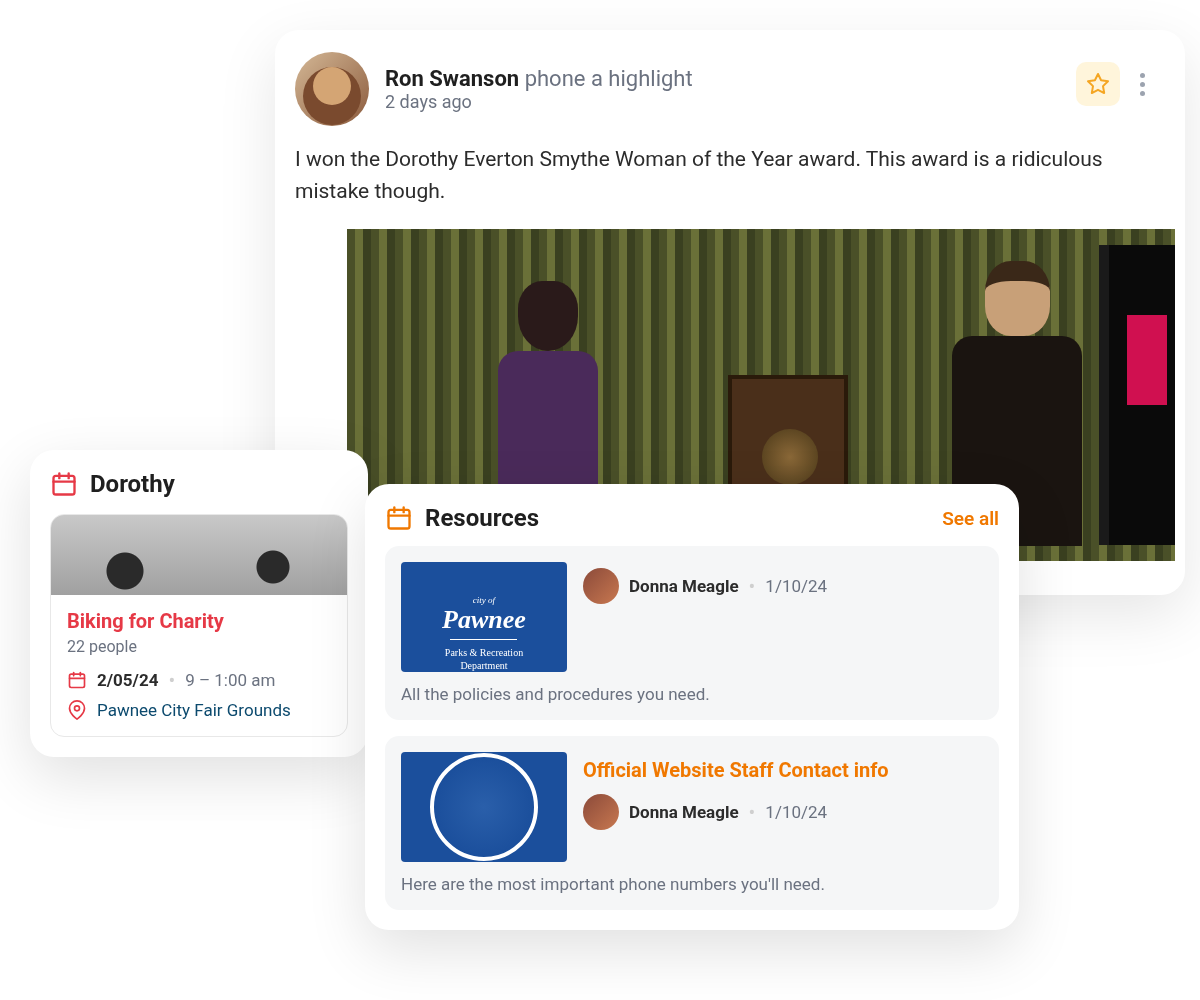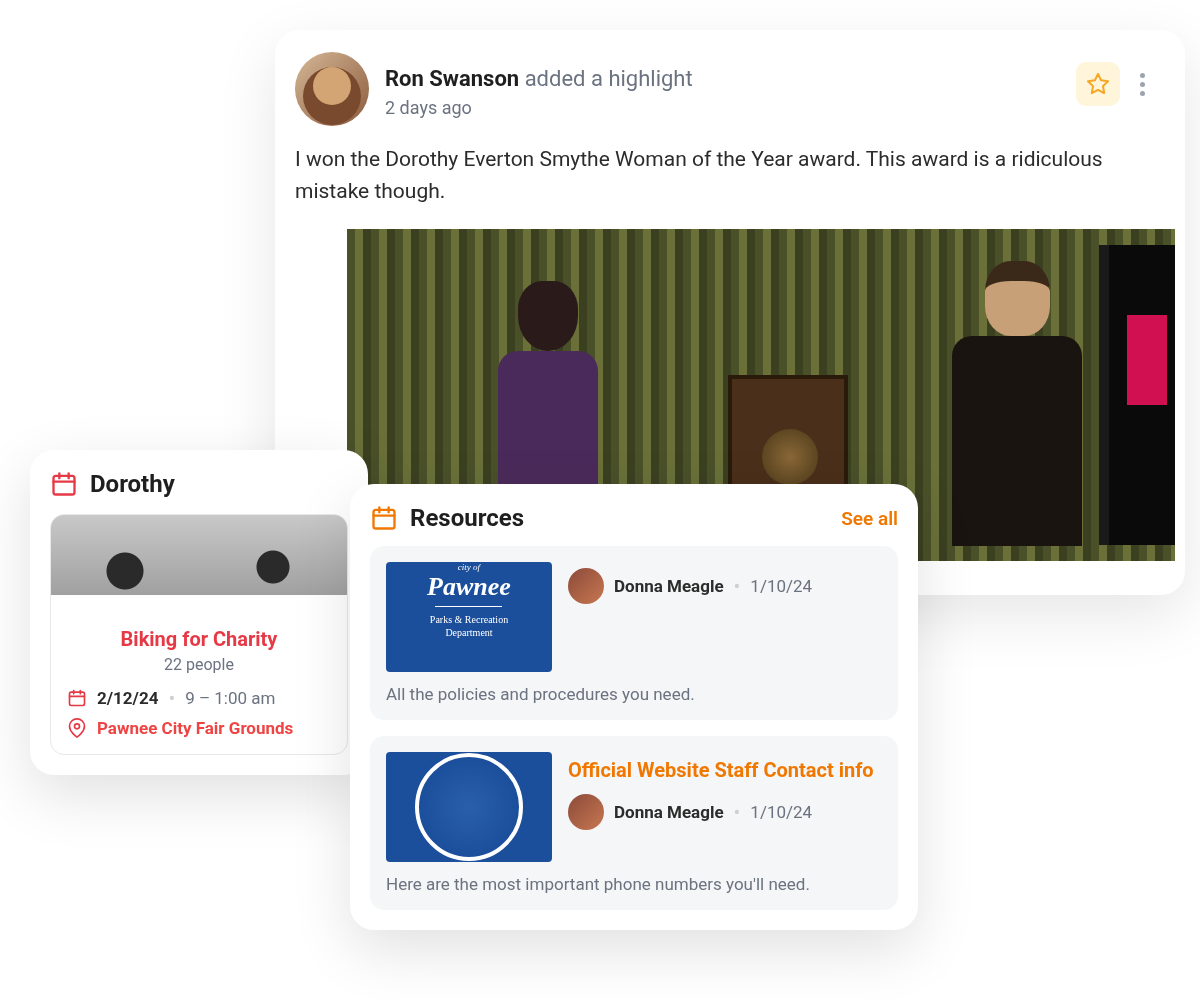--- a/index.html
+++ b/index.html
@@ -53,21 +53,20 @@
   font-size: 22px;
   color: #6b7280;
 }
 .post-author {
   font-weight: 700;
   color: #1f1f1f;
 }
 .post-time {
   font-size: 18px;
   color: #6b7280;
-  margin-top: 6px;
 }
 .post-actions {
   display: flex;
   align-items: center;
   gap: 14px;
   margin-top: 10px;
 }
 .star-btn {
   width: 44px;
   height: 44px;
@@ -223,21 +222,21 @@
 }
 .event-thumb::before {
   content: "";
   position: absolute;
   inset: 0;
   background:
     radial-gradient(circle at 25% 70%, #2a2a2a 0 18px, transparent 19px),
     radial-gradient(circle at 25% 70%, transparent 0 12px, #555 13px 14px, transparent 15px),
     radial-gradient(circle at 75% 65%, #2a2a2a 0 16px, transparent 17px);
 }
-.event-body { padding: 32px 16px 16px; text-align: center; }
+.event-body { padding: 14px 16px 16px; }
 .event-title {
   font-size: 20px;
   font-weight: 700;
   color: #e63946;
   margin-bottom: 4px;
 }
 .event-people {
   font-size: 16px;
   color: #6b7280;
   margin-bottom: 14px;
@@ -246,29 +245,29 @@
   display: flex;
   align-items: center;
   gap: 10px;
   font-size: 17px;
   margin-bottom: 10px;
 }
 .event-row:last-child { margin-bottom: 0; }
 .event-date { font-weight: 700; color: #2c2c2c; }
 .event-sep { color: #cfcfcf; font-size: 20px; line-height: 1; }
 .event-time { color: #6b7280; }
-.event-loc { font-weight: 700; color: #ef4444; }
+.event-loc { font-weight: 400; color: #0c4a6e; }
 .small-icon { width: 20px; height: 20px; flex-shrink: 0; }
 
 
 .resources-card {
   position: absolute;
   top: 484px;
-  left: 350px;
-  width: 568px;
+  left: 365px;
+  width: 654px;
   background: #ffffff;
   border-radius: 24px;
   box-shadow: 0 20px 60px rgba(0,0,0,0.12);
   padding: 20px;
   z-index: 6;
 }
 .res-heading {
   display: flex;
   align-items: center;
   margin-bottom: 14px;
@@ -297,21 +296,21 @@
   gap: 16px;
   margin-bottom: 12px;
 }
 .res-thumb {
   width: 166px;
   height: 110px;
   background: #1b4f9c;
   border-radius: 4px;
   flex-shrink: 0;
   display: flex;
-  align-items: flex-start;
+  align-items: flex-end;
   justify-content: center;
   position: relative;
   overflow: hidden;
 }
 .res-thumb-seal {
   display: flex;
   align-items: center;
   justify-content: center;
 }
 .res-thumb-seal::after {
@@ -365,21 +364,21 @@
 </style>
 </head>
 <body>
 
 <div class="post-card">
   <div class="post-header">
     <div class="avatar-lg"></div>
     <div class="post-meta">
       <div class="post-title-line">
         <span class="post-author">Ron Swanson</span>
-        <span>added a highlight</span>
+        <span>phone a highlight</span>
       </div>
       <div class="post-time">2 days ago</div>
     </div>
     <div class="post-actions">
       <div class="star-btn">
         <svg viewBox="0 0 24 24" fill="none" stroke="#f5a623" stroke-width="2" stroke-linejoin="round">
             <polygon points="12 2 15.09 8.26 22 9.27 17 14.14 18.18 21.02 12 17.77 5.82 21.02 7 14.14 2 9.27 8.91 8.26 12 2"></polygon>
           </svg>
       </div>
       <div class="more-btn">
@@ -420,21 +419,21 @@
     <div class="event-body">
       <div class="event-title">Biking for Charity</div>
       <div class="event-people">22 people</div>
       <div class="event-row">
         <svg class="small-icon" viewBox="0 0 24 24" fill="none" stroke="#e63946" stroke-width="2" stroke-linecap="round">
             <rect x="3" y="5" width="18" height="16" rx="2"></rect>
             <line x1="3" y1="10" x2="21" y2="10"></line>
             <line x1="8" y1="3" x2="8" y2="7"></line>
             <line x1="16" y1="3" x2="16" y2="7"></line>
           </svg>
-        <span class="event-date">2/12/24</span>
+        <span class="event-date">2/05/24</span>
         <span class="event-sep">•</span>
         <span class="event-time">9 – 1:00 am</span>
       </div>
       <div class="event-row">
         <svg class="small-icon" viewBox="0 0 24 24" fill="none" stroke="#e63946" stroke-width="2">
             <path d="M21 10c0 7-9 13-9 13s-9-6-9-13a9 9 0 0 1 18 0z"></path>
             <circle cx="12" cy="10" r="3"></circle>
           </svg>
         <span class="event-loc">Pawnee City Fair Grounds</span>
       </div>

